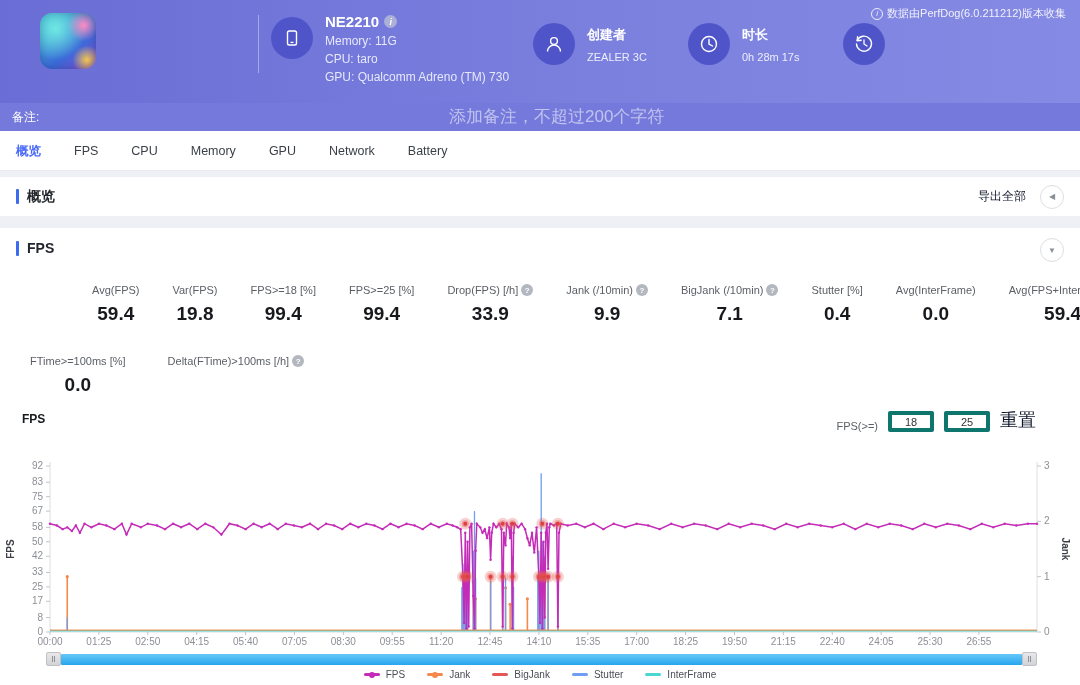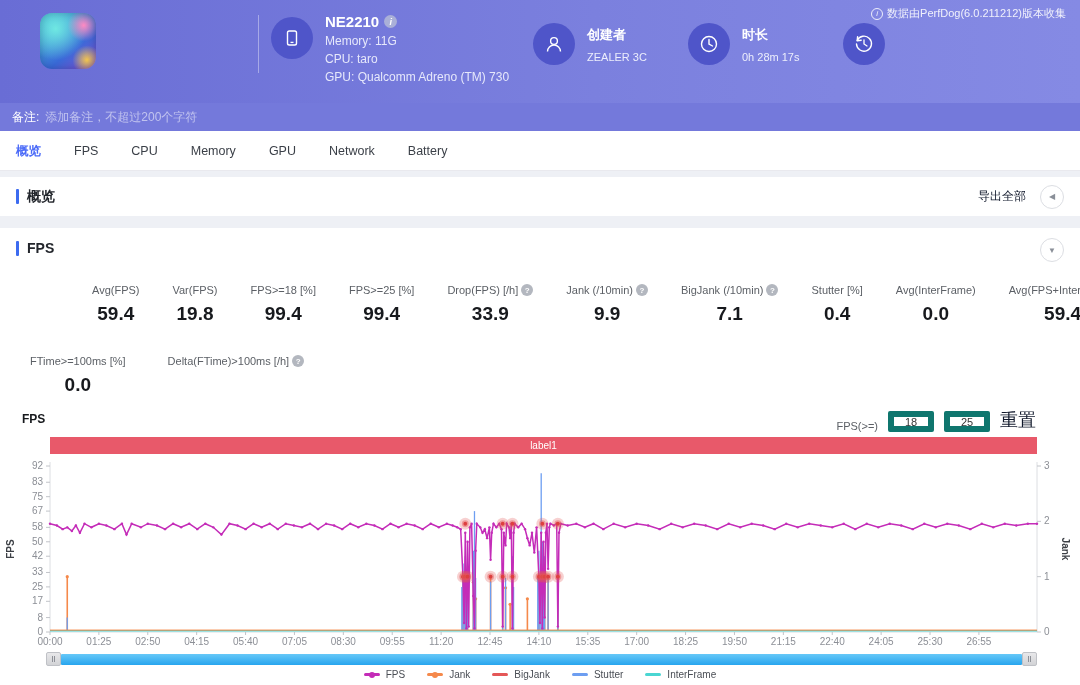--- a/index.html
+++ b/index.html
@@ -32,21 +32,21 @@
   .dev-line { font-size:12px; color:#e6e8fb; margin-top:4px; white-space:nowrap; }
   .info-ic { width:13px; height:13px; border-radius:50%; background:#aab0d8; color:#fff; font-size:9px; font-style:italic; display:inline-flex; align-items:center; justify-content:center; font-weight:bold; }
   .kv-block { display:flex; width:155px; margin-top:10px; }
   .kv-meta { margin-left:12px; padding-top:3px; }
   .kv-label { font-size:13px; font-weight:bold; }
   .kv-value { font-size:11px; color:#eceefc; margin-top:7px; white-space:nowrap; }
 
   
   .note-bar { height:28px; background:#7479db; display:flex; align-items:center; padding:0 12px; gap:6px; }
   .note-label { color:#fff; font-size:12px; font-weight:normal; flex:none; }
-  .note-input { flex:1; background:transparent; border:none; outline:none; color:#fff; font-size:12px; }
+  .note-input { flex:1; background:transparent; border:none; outline:none; color:#fff; font-size:17px;text-align:center; }
   .note-input::placeholder { color:rgba(255,255,255,.55); }
 
   
   .tabs { height:40px; background:#fff; display:flex; align-items:center; padding:0 4px; border-bottom:1px solid #e9e9ee; }
   .tab { font-size:12.5px; color:#3a3f47; padding:0 12px; margin-right:9px; cursor:pointer; line-height:40px; }
   .tab.active { color:#4a6af8; font-weight:bold; }
 
   
   .card { background:#fff; }
   .overview-card { margin-top:6px; height:39px; display:flex; align-items:center; padding:0 16px; }
@@ -65,21 +65,21 @@
   .metrics1 { top:56px; left:92px; gap:33px; }
   .metrics2 { top:127px; left:30px; gap:42px; }
   .metric { text-align:center; }
   .m-label { font-size:11px; color:#5c6066; display:flex; align-items:flex-end; justify-content:center; gap:3px; white-space:nowrap; }
   .help-ic { width:12px; height:12px; border-radius:50%; background:#b3b7bf; color:#fff; font-size:8px; display:inline-flex; align-items:center; justify-content:center; font-weight:bold; }
   .m-value { font-size:19px; font-weight:bold; color:#17191d; margin-top:7px; }
 
   .chart-title { position:absolute; top:184px; left:22px; font-size:12px; font-weight:bold; color:#17191d; }
   .chart-controls { position:absolute; top:180px; right:44px; display:flex; align-items:flex-end; gap:10px; }
   .cc-label { font-size:11px; color:#5c6066; }
-  .cc-input { width:46px; height:21px; border:6px solid #0f766e; border-radius:2px; text-align:center; font-size:11px; color:#333; outline:none; }
+  .cc-input { width:46px; height:21px; border:4px solid #0f766e; border-radius:2px; text-align:center; font-size:11px; color:#333; outline:none; }
   .cc-reset { font-size:18px; }
 
   .label-band { position:absolute; top:209px; left:50px; width:987px; height:17px; background:#e8596a; color:#fff; font-size:10px; display:flex; align-items:center; justify-content:center; }
 
   .chart-svg { position:absolute; top:226px; left:0; }
 
   .scrollbar { position:absolute; top:424px; left:46px; width:991px; height:14px; display:flex; align-items:center; }
   .sb-handle { width:15px; height:14px; background:linear-gradient(#e8e8ea,#d2d3d6); border:1px solid #bfc1c6; border-radius:2px; flex:none; display:flex; align-items:center; justify-content:center; gap:1.5px; cursor:pointer; }
   .sb-grip { width:1px; height:6px; background:#8d9097; }
   .sb-track { flex:1; height:11px; background:linear-gradient(#66c8f8,#28a5ee); border-radius:1px; cursor:pointer; }
@@ -269,21 +269,20 @@
     </div>
 
   <div class="chart-title">FPS</div>
   <div class="chart-controls">
     <span class="cc-label">FPS(&gt;=)</span>
     <input class="cc-input" value="18" style="">
     <input class="cc-input" value="25" style="">
     <a class="link cc-reset">重置</a>
   </div>
 
-  <div class="label-band">label1</div>
 
   <svg class="chart-svg" width="1080" height="196">
       <line x1="50" y1="8" x2="50" y2="178" stroke="#dcdee2" stroke-width="1"></line>
       <line x1="1037" y1="8" x2="1037" y2="178" stroke="#dcdee2" stroke-width="1"></line>
       <line x1="50" y1="178" x2="1037" y2="178" stroke="#dcdee2" stroke-width="1"></line>
       <line x1="46" y1="12" x2="50" y2="12" stroke="#c2c4c9" stroke-width="1"></line>
       <text x="43" y="15" text-anchor="end" font-size="10" fill="#8c8f96">92</text>
       <line x1="46" y1="28.239130434782595" x2="50" y2="28.239130434782595" stroke="#c2c4c9" stroke-width="1"></line>
       <text x="43" y="31.239130434782595" text-anchor="end" font-size="10" fill="#8c8f96">83</text>
       <line x1="46" y1="42.67391304347825" x2="50" y2="42.67391304347825" stroke="#c2c4c9" stroke-width="1"></line>

